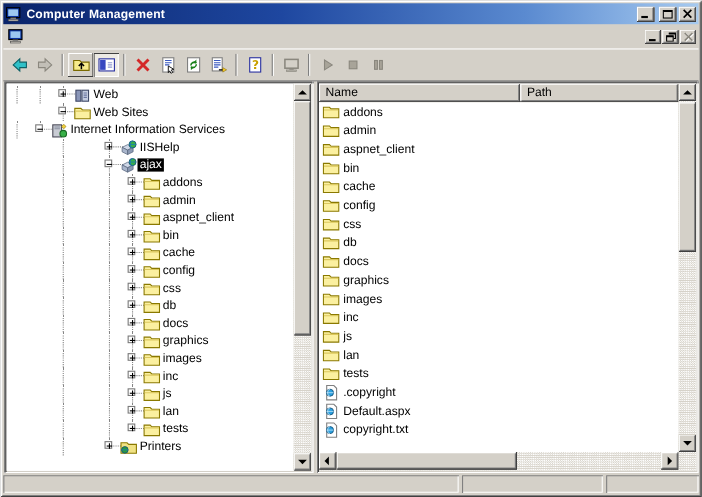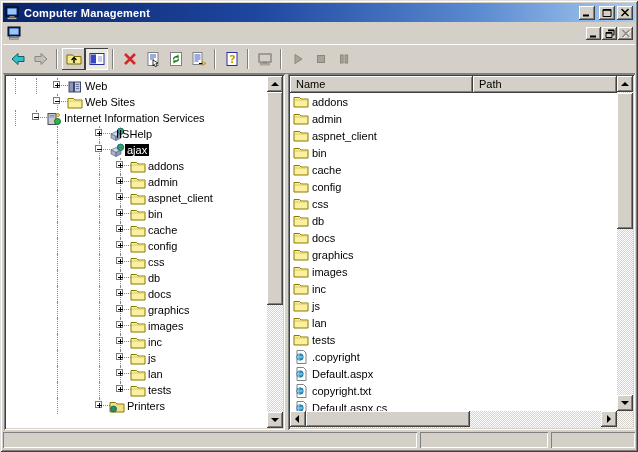--- a/index.html
+++ b/index.html
@@ -357,21 +357,21 @@
             </span>
             <span class="icon" style="left:103px">
               <svg xmlns="http://www.w3.org/2000/svg" width="16" height="16" viewBox="0 0 16 16">
                 <path d="M2 7l5-2.5L12 7 7 9.5z" fill="#D0D8E8" stroke="#5A6880" stroke-width="0.7"></path>
                 <path d="M2 7v4l5 2.5V9.5z" fill="#AAB6CC" stroke="#5A6880" stroke-width="0.7"></path>
                 <path d="M12 7v4l-5 2.5V9.5z" fill="#8C9AB4" stroke="#5A6880" stroke-width="0.7"></path>
                 <circle cx="11.5" cy="4.3" r="3.2" fill="#38B048" stroke="#14527A" stroke-width="0.8"></circle>
                 <path d="M8.3 4.3h6.4M11.5 1.1a2.2 3.2 0 0 0 0 6.4" fill="none" stroke="#1A78C0" stroke-width="0.7"></path>
               </svg>
             </span>
-            <span class="tlabel " style="left:108px">IISHelp</span>
+            <span class="tlabel " style="left:119px">IISHelp</span>
           </div>
           <div class="trow">
             <span class="rail" style="left:51px"></span>
             <span class="rail " style="left:93px"></span>
             <span class="hdots" style="left:97px"></span>
             <span class="ebox minus" style="left:89px">
               <i></i>
             </span>
             <span class="icon" style="left:103px">
               <svg xmlns="http://www.w3.org/2000/svg" width="16" height="16" viewBox="0 0 16 16">
@@ -833,30 +833,20 @@
           </div>
           <div class="lrow">
             <span class="icon">
               <svg xmlns="http://www.w3.org/2000/svg" width="16" height="16" viewBox="0 0 16 16">
                 <path d="M4 1.5h6.5L13 4v10.5H4z" fill="#fff" stroke="#808080"></path>
                 <circle cx="7" cy="8" r="3.2" fill="#2AA0E0" stroke="#14527A" stroke-width="0.8"></circle>
                 <path d="M3.8 8h6.4M7 4.8a2.2 3.2 0 0 0 0 6.4" fill="none" stroke="#C8E8F8" stroke-width="0.7"></path>
               </svg>
             </span>
             <span class="llabel">copyright.txt</span>
-          </div>
-          <div class="lrow">
-            <span class="icon">
-              <svg xmlns="http://www.w3.org/2000/svg" width="16" height="16" viewBox="0 0 16 16">
-                <path d="M4 1.5h6.5L13 4v10.5H4z" fill="#fff" stroke="#808080"></path>
-                <circle cx="7" cy="8" r="3.2" fill="#2AA0E0" stroke="#14527A" stroke-width="0.8"></circle>
-                <path d="M3.8 8h6.4M7 4.8a2.2 3.2 0 0 0 0 6.4" fill="none" stroke="#C8E8F8" stroke-width="0.7"></path>
-              </svg>
-            </span>
-            <span class="llabel">Default.aspx.cs</span>
           </div>
         </div>
       <div class="vsb track" id="list-vsb" style="height:335px">
           <span class="sbtn" style="top:0">
             <i class="arr up"></i>
           </span>
           <span class="thumb" style="top:17px;height:136px"></span>
           <span class="sbtn" style="bottom:0;top:auto">
             <i class="arr down"></i>
           </span>

